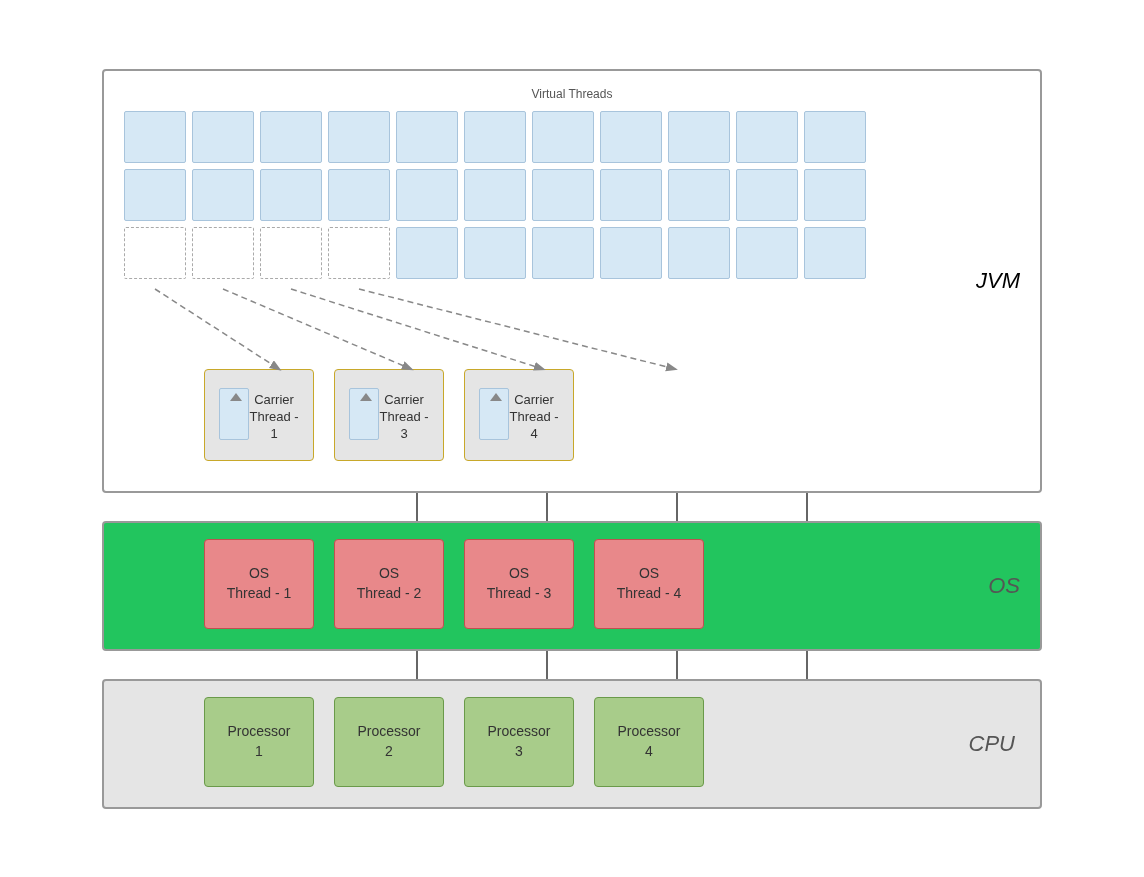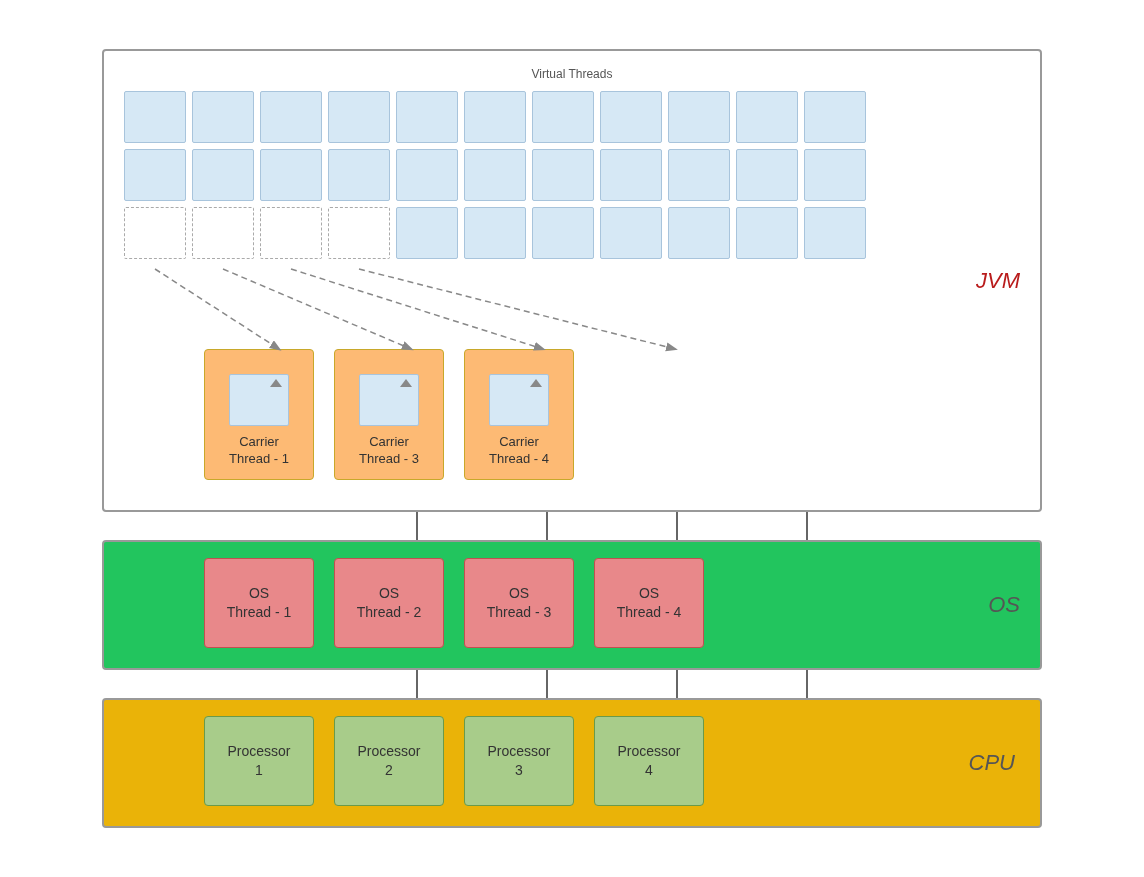--- a/index.html
+++ b/index.html
@@ -29,21 +29,21 @@
       width: 100%;
       padding: 16px 20px 20px 20px;
       position: relative;
     }
     .jvm-label {
       position: absolute;
       top: 50%;
       right: 20px;
       transform: translateY(-50%);
       font-size: 22px;
-      color: #b91c1c;
+      color: #000000;
       font-style: italic;
     }
 
     
     .vt-label {
       text-align: center;
       font-size: 12px;
       color: #555;
       margin-bottom: 10px;
     }
@@ -77,26 +77,25 @@
     .carrier-row {
       display: flex;
       flex-direction: row;
       gap: 20px;
       justify-content: flex-start;
       padding-left: 80px;
       padding-bottom: 10px;
     }
     .carrier-thread {
       display: flex;
-      flex-direction: column;
-      align-items: center;
-      background: #fdba74;
+      align-items: center;
+      background: #e5e5e5;
       border: 1.5px solid #c8a82a;
       border-radius: 4px;
-      padding: 24px 14px 12px 14px;
+      padding: 18px 14px 12px 14px;
       width: 110px;
     }
     .carrier-inner {
       width: 60px;
       height: 52px;
       background: #d6e8f5;
       border: 1.5px solid #a8c4dc;
       border-radius: 2px;
       margin-bottom: 8px;
       position: relative;
@@ -159,21 +158,21 @@
       font-size: 14px;
       text-align: center;
       color: #333;
       line-height: 1.4;
     }
 
     
     .cpu-box {
       border: 2px solid #999;
       border-radius: 4px;
-      background: #eab308;
+      background: #e5e5e5;
       width: 100%;
       padding: 16px 20px 20px 20px;
       position: relative;
     }
     .cpu-label {
       position: absolute;
       top: 50%;
       right: 25px;
       transform: translateY(-50%);
       font-size: 22px;

